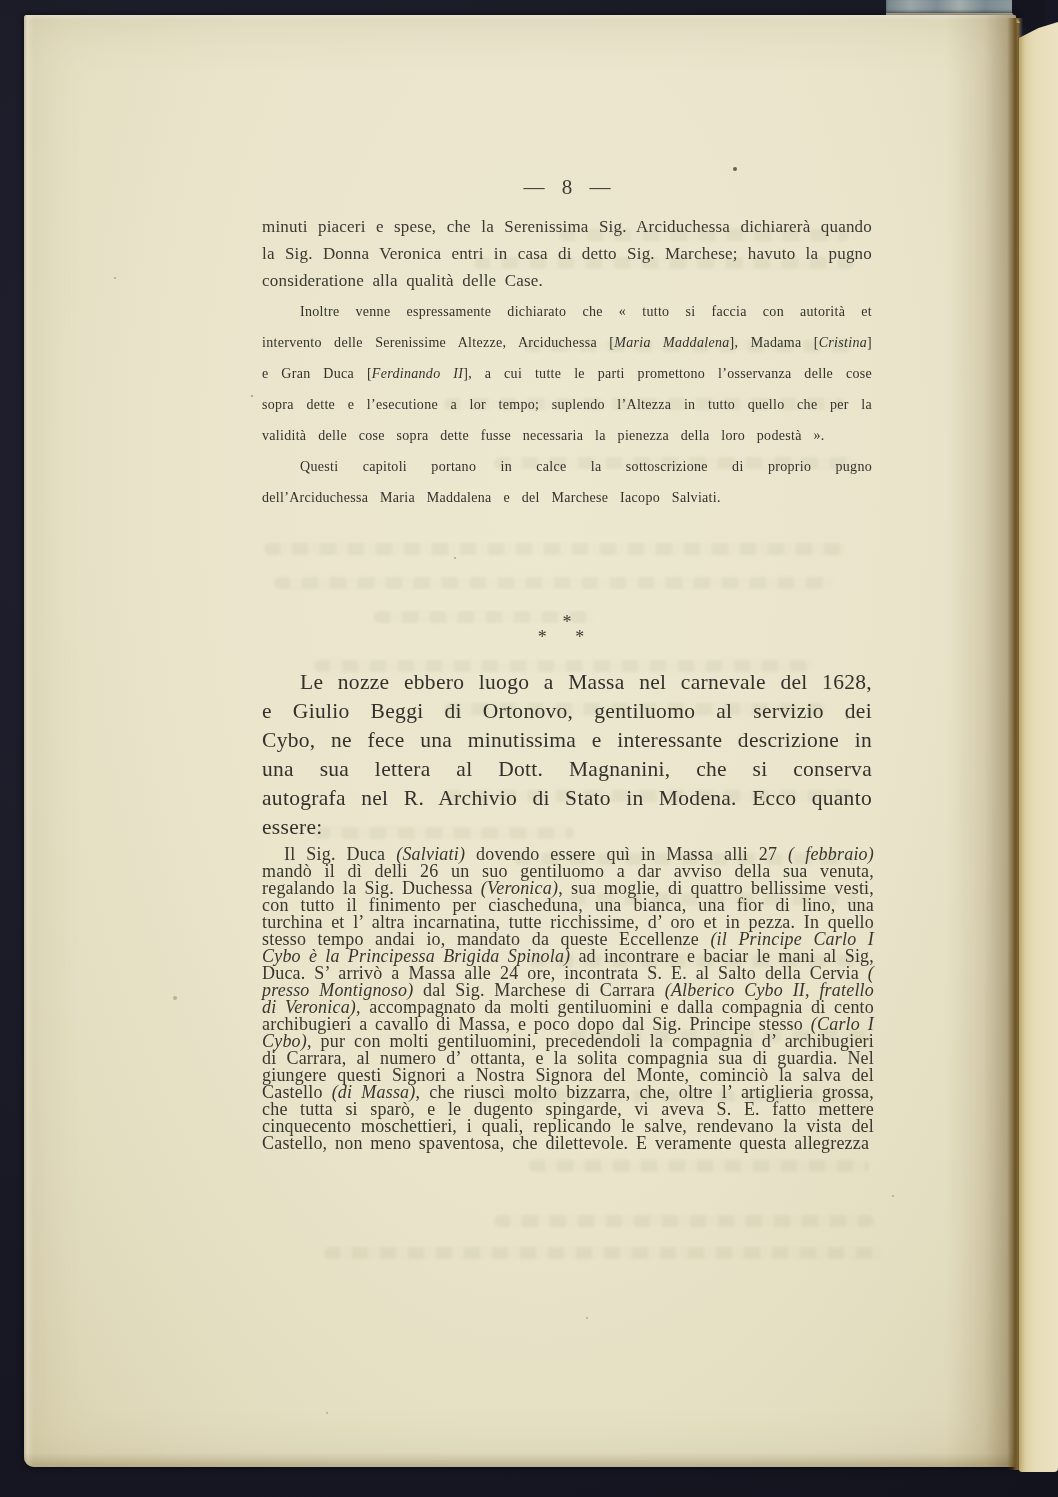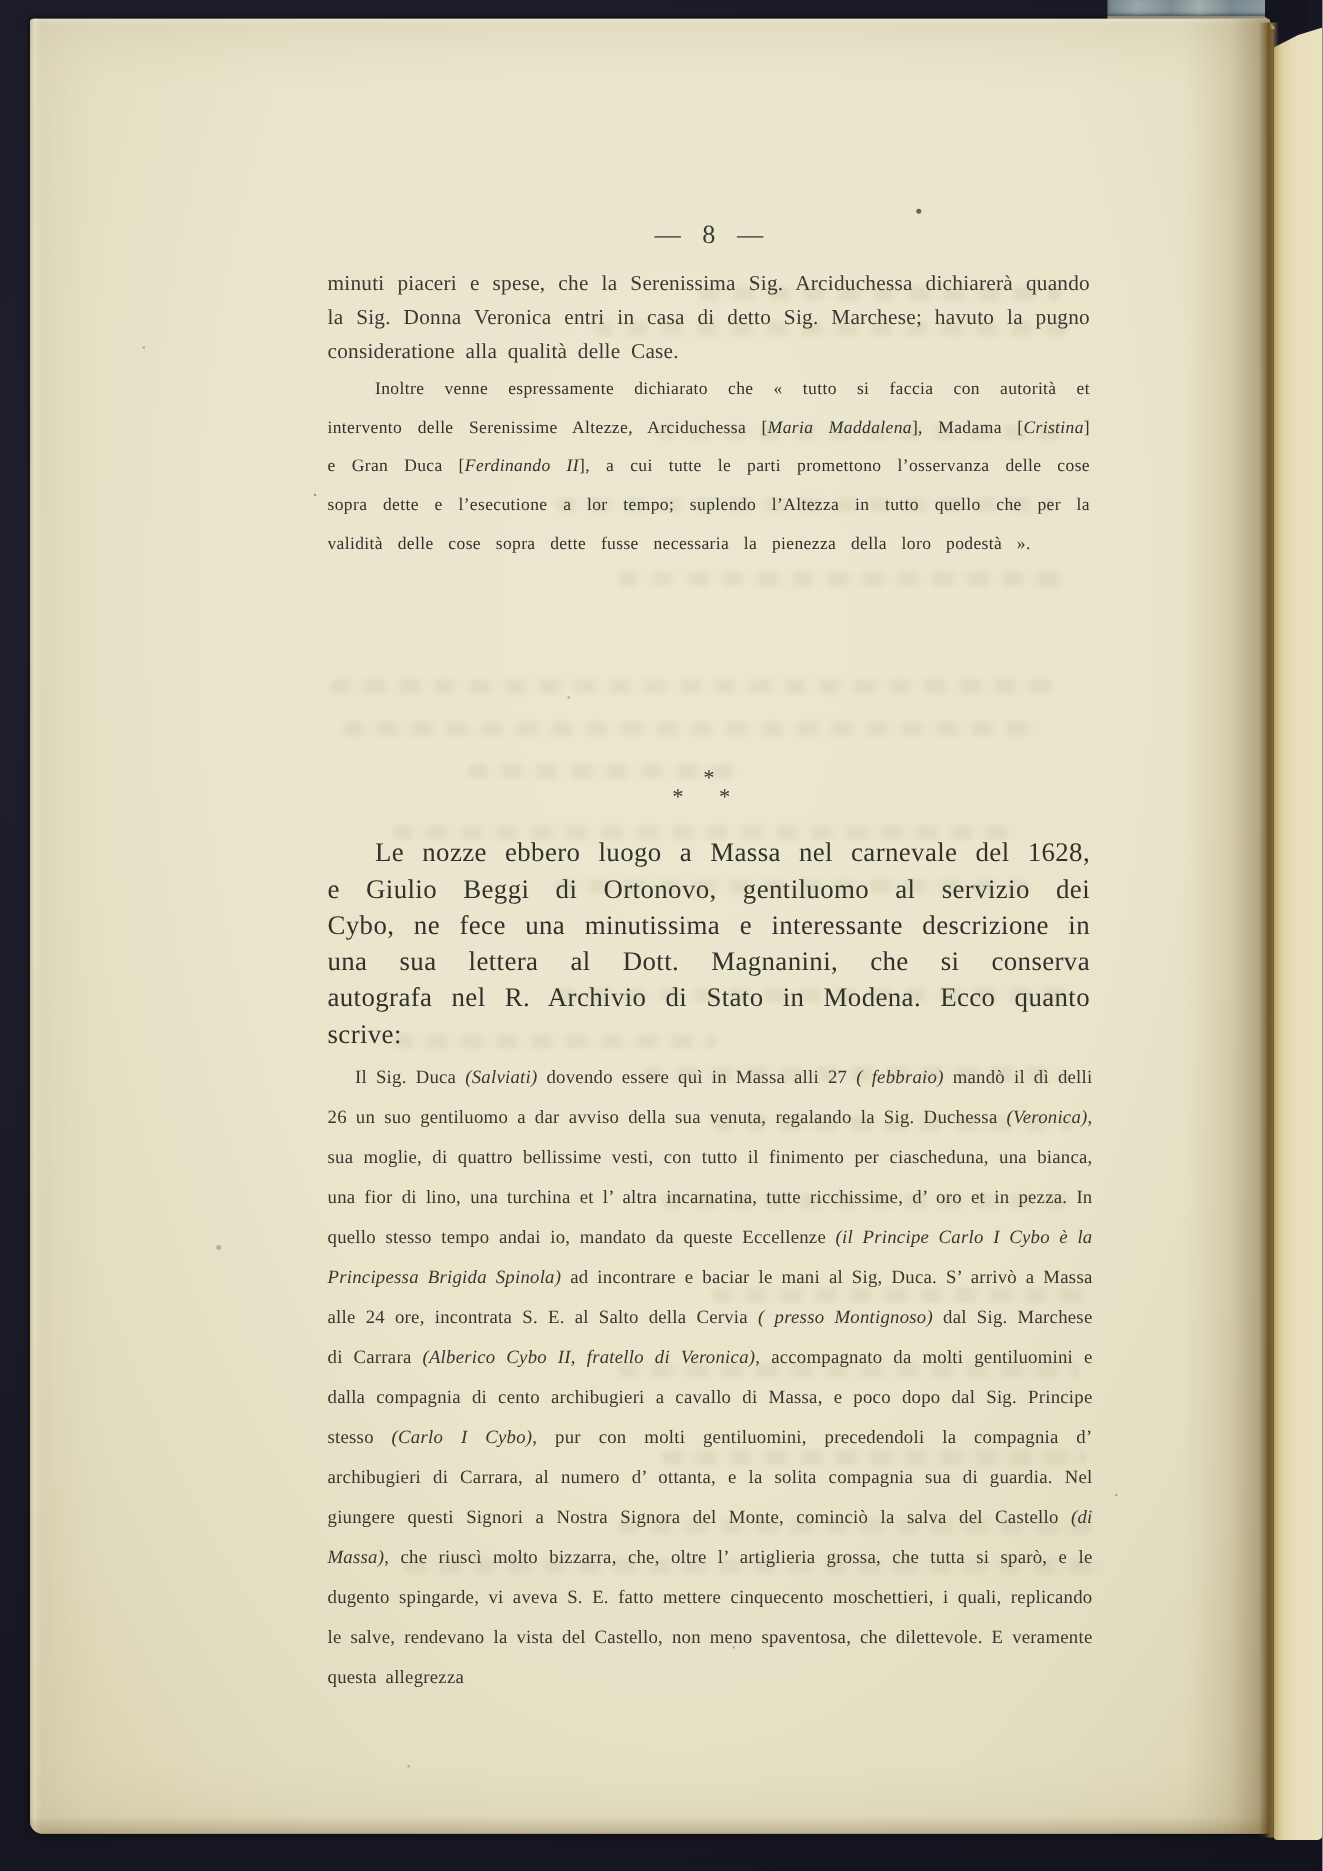--- a/index.html
+++ b/index.html
@@ -104,21 +104,21 @@
     position:absolute;top:600px;width:610px;text-align:center;
     font-size:18px;line-height:15px;color:#3a3931;
   }
   .asterism .row2{letter-spacing:12px;display:block;}
   .narrative{
     position:absolute;top:653px;width:610px;
     font-size:21.5px;line-height:29px;word-spacing:8px;letter-spacing:.3px;color:#32312b;text-indent:38px;
   }
   .letter{
     position:absolute;top:831px;width:612px;
-    font-size:15px;line-height:32px;word-spacing:3px;letter-spacing:.2px;color:#38372f;text-indent:22px;
+    font-size:18px;line-height:17px;word-spacing:3px;letter-spacing:.2px;color:#38372f;text-indent:22px;
   }
   em{font-style:italic;}
 </style>
 </head>
 <body>
 
 <div class="scene">
 
   <div class="marble"></div>
   <div class="block-edge"></div>
@@ -154,27 +154,28 @@
       </div>
     <div class="specks"></div>
 
     <div class="pagenum">— 8 —</div>
 
     <div class="textcol">
       <p class="intro">minuti piaceri e spese, che la Serenissima Sig. Arciduchessa dichiarerà quando la Sig. Donna Veronica entri in casa di detto Sig. Marchese; havuto la pugno consideratione alla qualità delle Case.</p>
 
       <div class="mainblock">
         <p><span>Inoltre venne espressamente dichiarato che « tutto si faccia con autorità et intervento delle Serenissime Altezze, Arciduchessa [</span><em>Maria Maddalena</em><span>], Madama [</span><em>Cristina</em><span>] e Gran Duca [</span><em>Ferdinando II</em><span>], a cui tutte le parti promettono l’osservanza delle cose sopra dette e l’esecutione a lor tempo; suplendo l’Altezza in tutto quello che per la validità delle cose sopra dette fusse necessaria la pienezza della loro podestà ».</span></p>
+        <p><span>Questi capitoli portano in calce la sottoscrizione di proprio pugno dell’Arciduchessa Maria Maddalena e del Marchese Iacopo Salviati.</span></p>
       </div>
 
       <div class="asterism">
         <span class="row1">*</span>
         <span class="row2">* *</span>
       </div>
 
-      <p class="narrative"><span>Le nozze ebbero luogo a Massa nel carnevale del 1628, e Giulio Beggi di Ortonovo, gentiluomo al servizio dei Cybo, ne fece una minutissima e interessante descrizione in una sua lettera al Dott. Magnanini, che si conserva autografa nel R. Archivio di Stato in Modena. Ecco quanto scrive:</span></p>
+      <p class="narrative"><span>Le nozze ebbero luogo a Massa nel carnevale del 1628, e Giulio Beggi di Ortonovo, gentiluomo al servizio dei Cybo, ne fece una minutissima e interessante descrizione in una sua lettera al Dott. Magnanini, che si conserva autografa nel R. Archivio di Stato in Modena. Ecco quanto essere:</span></p>
 
       <p class="letter"><span>Il Sig. Duca </span><em>(Salviati)</em><span> dovendo essere quì in Massa alli 27 </span><em>( febbraio)</em><span> mandò il dì delli 26 un suo gentiluomo a dar avviso della sua venuta, regalando la Sig. Duchessa </span><em>(Veronica)</em><span>, sua moglie, di quattro bellissime vesti, con tutto il finimento per ciascheduna, una bianca, una fior di lino, una turchina et l’ altra incarnatina, tutte ricchissime, d’ oro et in pezza. In quello stesso tempo andai io, mandato da queste Eccellenze </span><em>(il Principe Carlo I Cybo è la Principessa Brigida Spinola)</em><span> ad incontrare e baciar le mani al Sig, Duca. S’ arrivò a Massa alle 24 ore, incontrata S. E. al Salto della Cervia </span><em>( presso Montignoso)</em><span> dal Sig. Marchese di Carrara </span><em>(Alberico Cybo II, fratello di Veronica)</em><span>, accompagnato da molti gentiluomini e dalla compagnia di cento archibugieri a cavallo di Massa, e poco dopo dal Sig. Principe stesso </span><em>(Carlo I Cybo)</em><span>, pur con molti gentiluomini, precedendoli la compagnia d’ archibugieri di Carrara, al numero d’ ottanta, e la solita compagnia sua di guardia. Nel giungere questi Signori a Nostra Signora del Monte, cominciò la salva del Castello </span><em>(di Massa)</em><span>, che riuscì molto bizzarra, che, oltre l’ artiglieria grossa, che tutta si sparò, e le dugento spingarde, vi aveva S. E. fatto mettere cinquecento moschettieri, i quali, replicando le salve, rendevano la vista del Castello, non meno spaventosa, che dilettevole. E veramente questa allegrezza</span></p>
     </div>
   </div>
 
   <div class="crease"></div>
 </div>
 
 </body></html>

